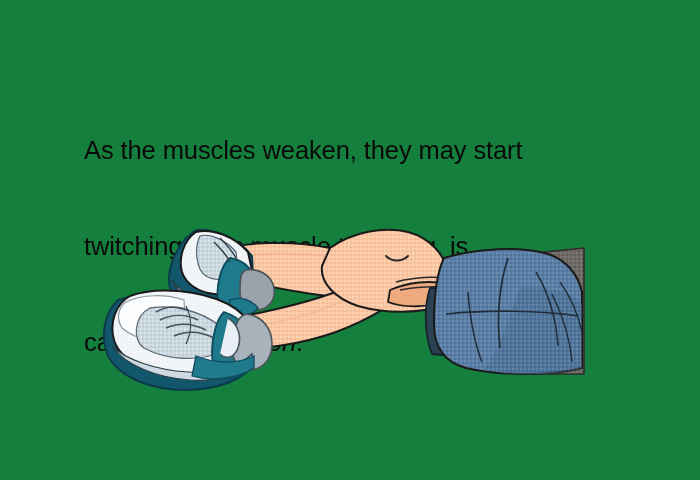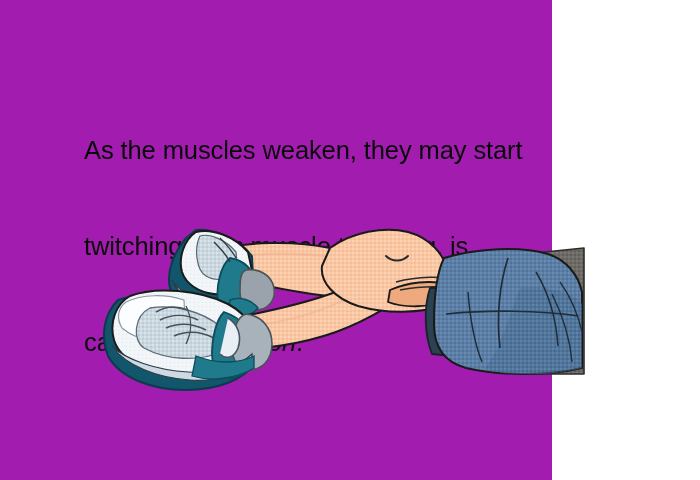--- a/index.html
+++ b/index.html
@@ -9,23 +9,23 @@
     background: #ffffff;
   }
   body {
     width: 700px;
     height: 480px;
     overflow: hidden;
     font-family: "Liberation Sans", sans-serif;
   }
   #slide {
     position: relative;
-    width: 552px;
+    width: 700px;
     height: 480px;
-    background: #a21caf;
+    background: #15803d;
   }
   
   #caption {
     position: absolute;
     left: 84px;
     top: 70px;
     width: 510px;
     font-family: "Liberation Sans", sans-serif;
     font-size: 25.5px;
     line-height: 32px;

